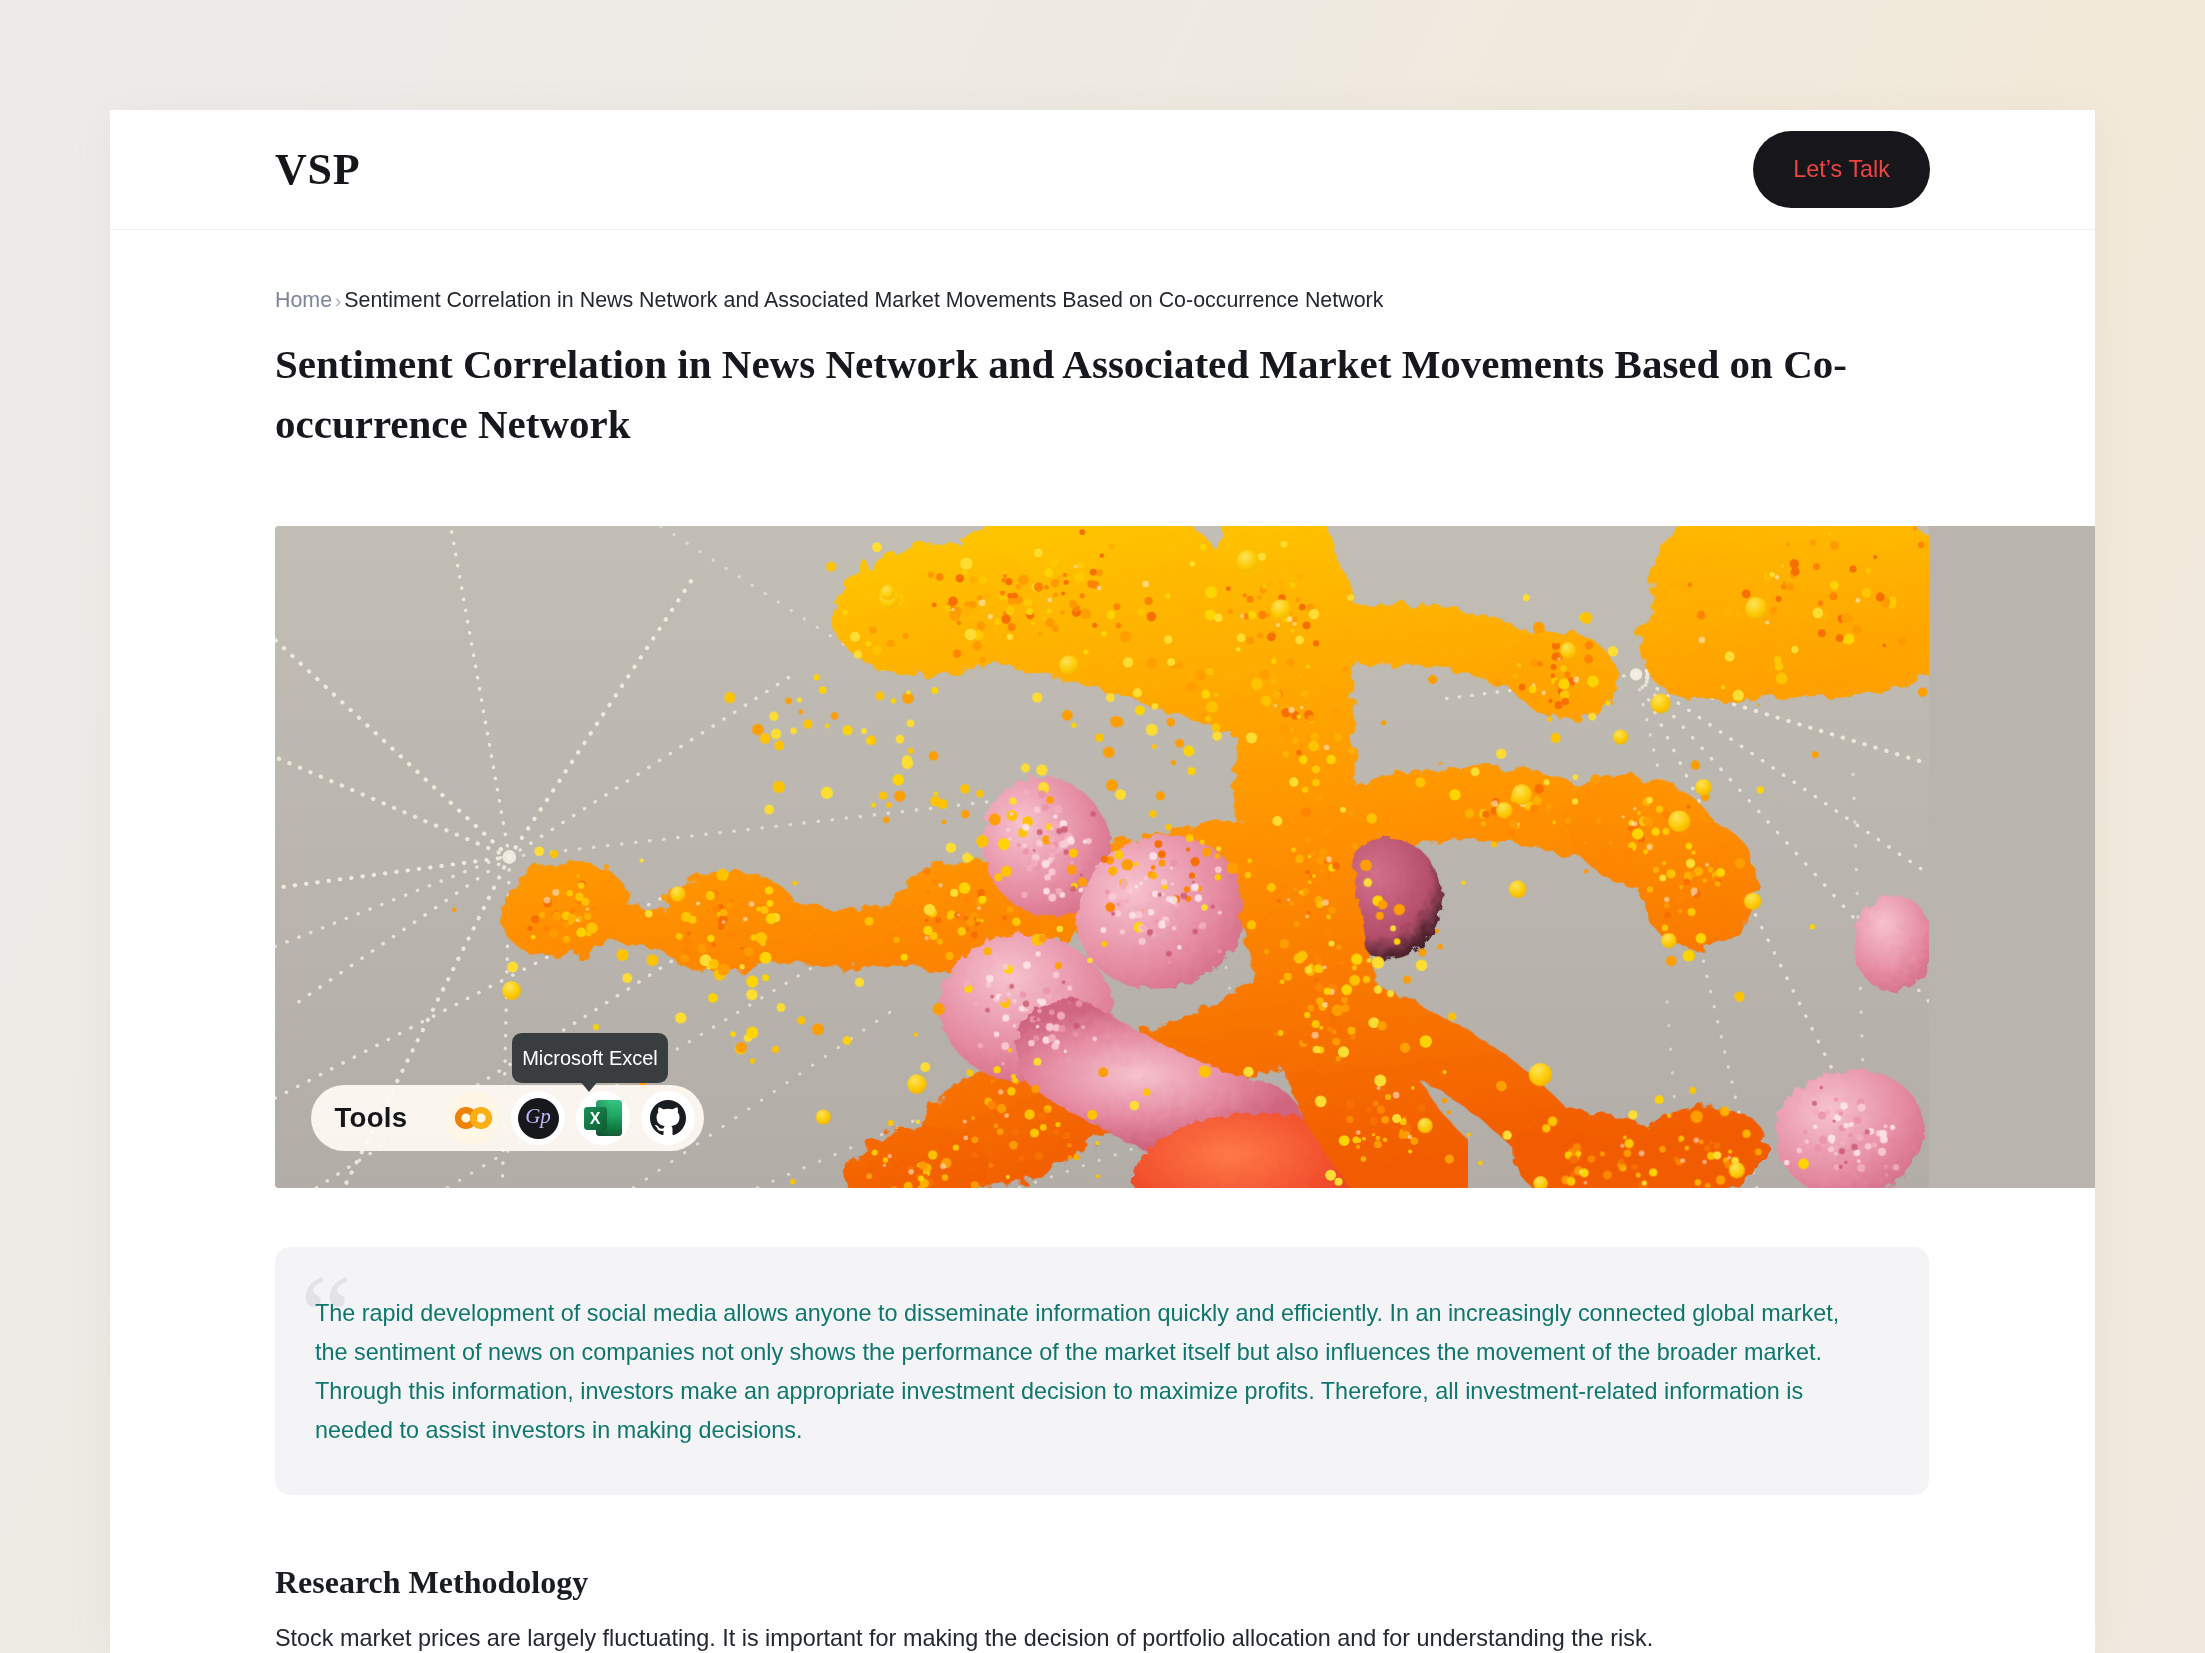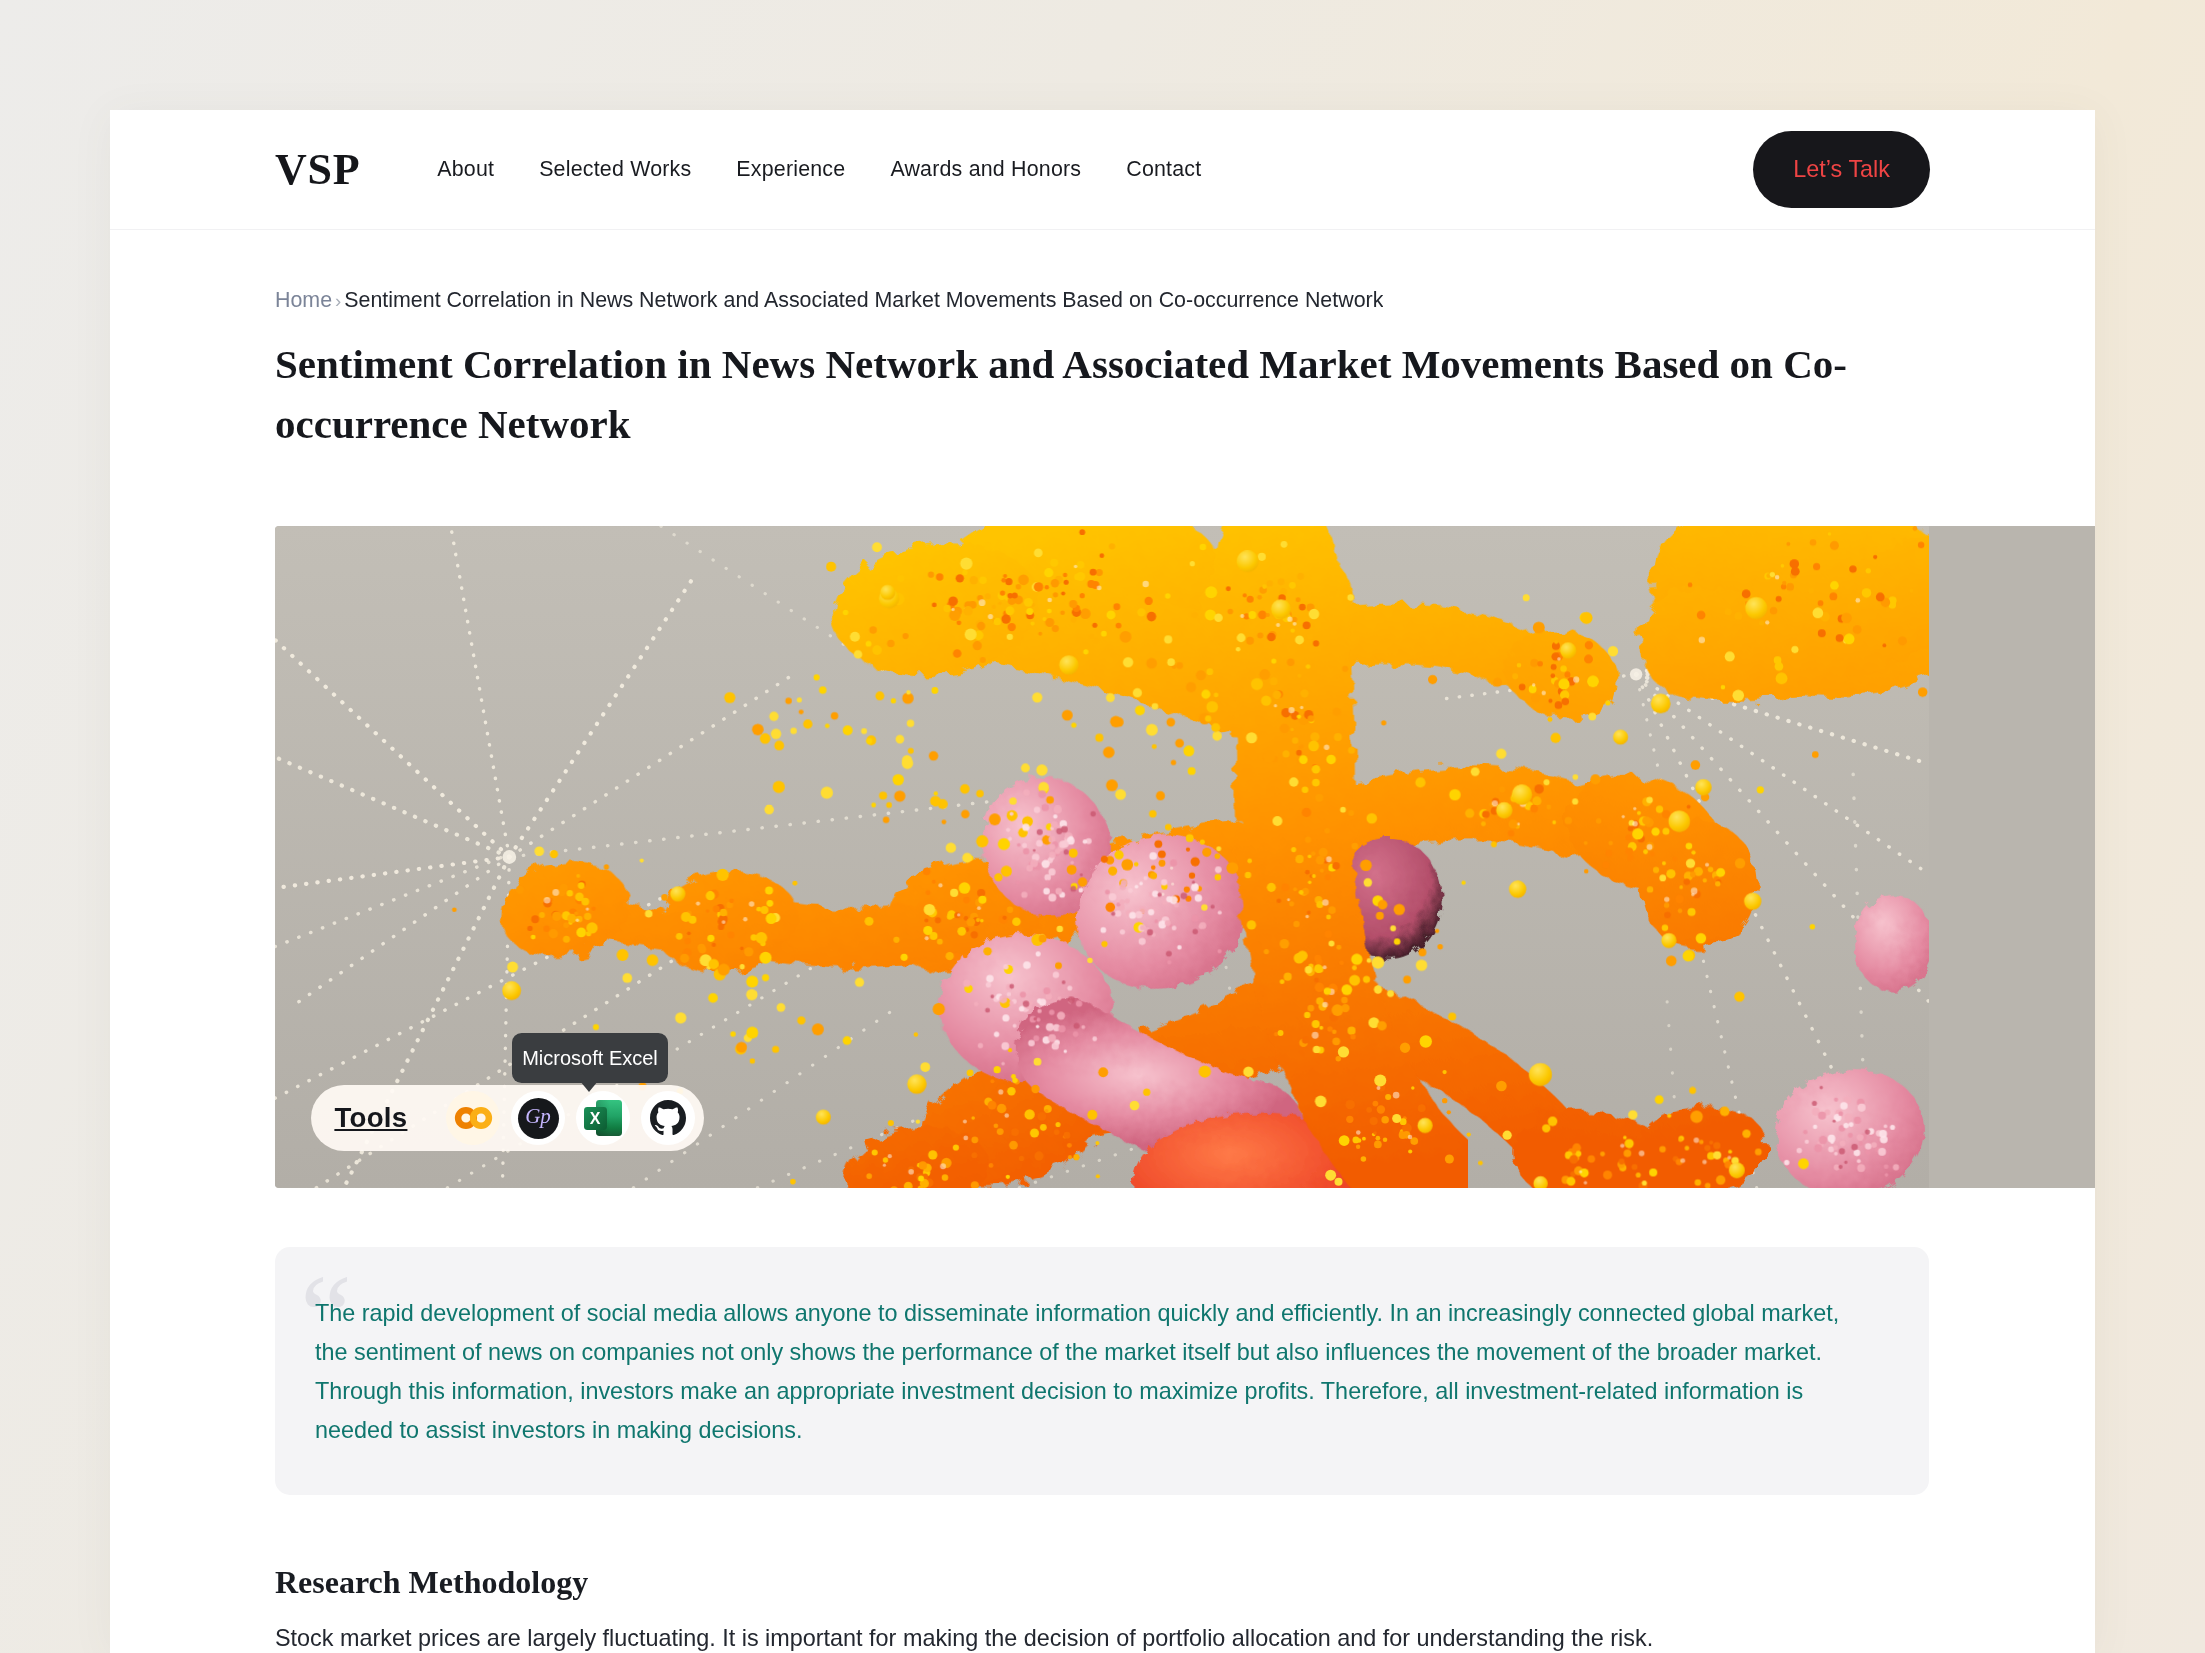--- a/index.html
+++ b/index.html
@@ -101,21 +101,20 @@
     padding: 0 9px 0 23.4px;
     background: rgba(255, 250, 244, 0.93);
     border-radius: 33px;
   }
   .tools-label {
     font-size: 27.6px;
     font-weight: 700;
     color: #15171c;
     margin-right: 27.6px;
     letter-spacing: 0.3px;
-    text-decoration: underline;
   }
   .tool-circle {
     width: 54px; height: 54px;
     border-radius: 50%;
     display: flex; align-items: center; justify-content: center;
     background: #ffffff;
     cursor: pointer;
     flex: none;
   }
   .tool-circle.colab { background: #fff6e6; }
@@ -206,27 +205,20 @@
     max-width: 1661px;
   }
 </style>
 </head>
 <body>
 
 <div class="card">
 
   <header class="topbar">
     <a href="#" class="logo">VSP</a>
-    <nav class="nav">
-      <a href="#">About</a>
-      <a href="#">Selected Works</a>
-      <a href="#">Experience</a>
-      <a href="#">Awards and Honors</a>
-      <a href="#">Contact</a>
-    </nav>
     <button class="cta">Let’s Talk</button>
   </header>
 
   <main>
 
     <div class="breadcrumb">
       <a href="#">Home</a>
       <span class="sep">›</span>
       <span class="current">Sentiment Correlation in News Network and Associated Market Movements Based on Co-occurrence Network</span>
     </div>

